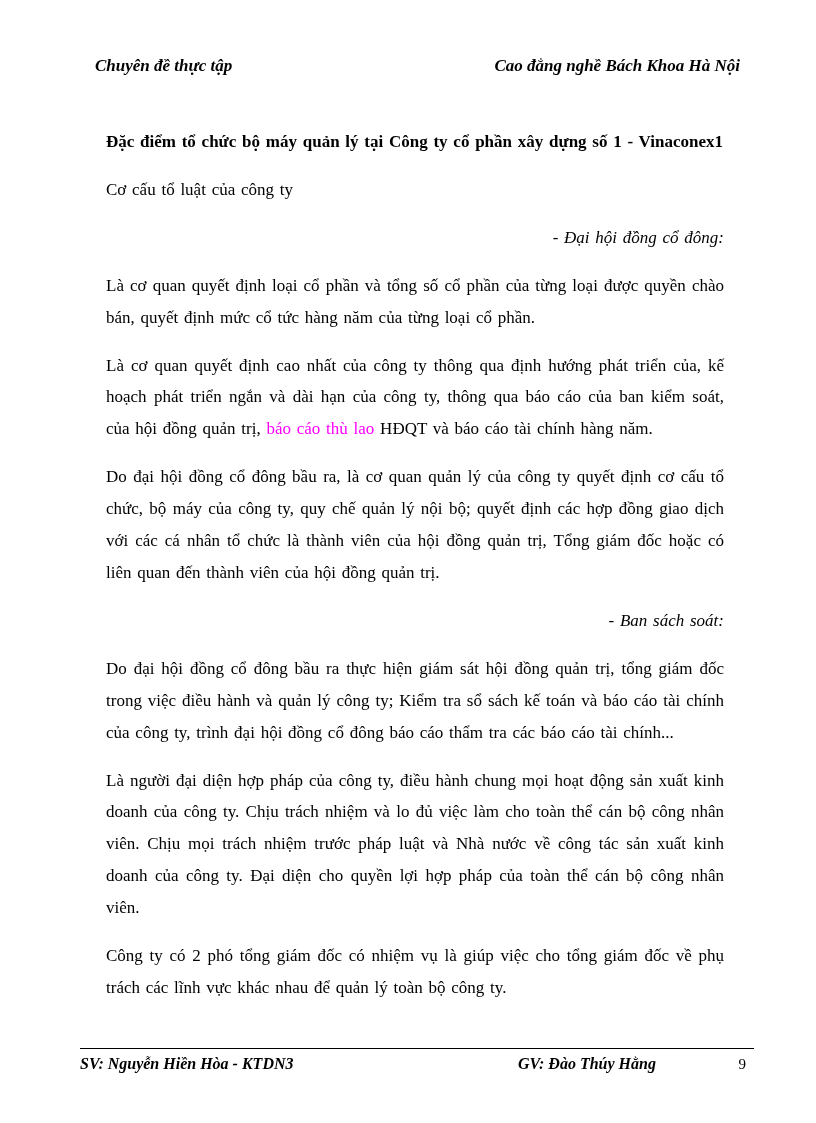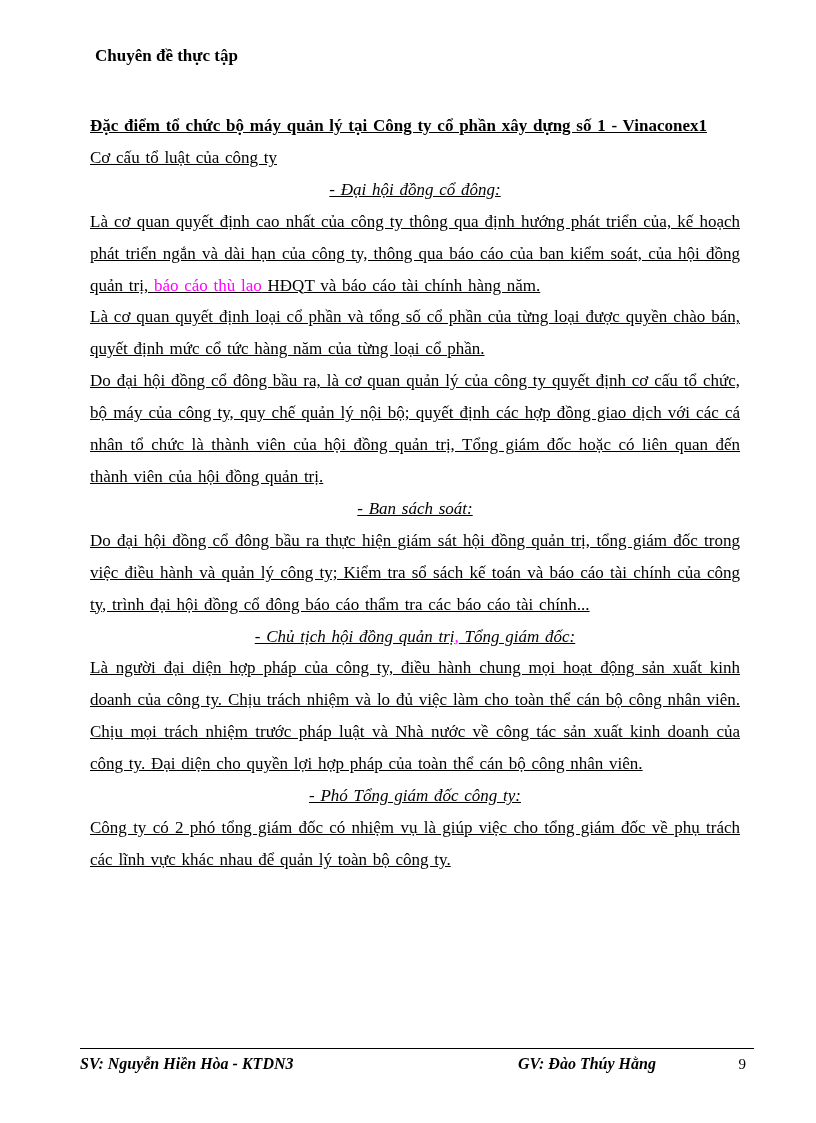--- a/index.html
+++ b/index.html
@@ -7,41 +7,42 @@
     position: relative;
     width: 816px;
     height: 1123px;
     background: #ffffff;
     color: #000000;
     font-family: "Liberation Serif", "DejaVu Serif", serif;
     overflow: hidden;
   }
   .header {
     position: absolute;
-    top: 46px;
+    top: 56px;
     left: 95px;
     right: 76px;
     display: flex;
     justify-content: space-between;
     align-items: flex-start;
+    font-style: italic;
     font-weight: bold;
     font-size: 17px;
   }
   .content {
     position: absolute;
     top: 110px;
     left: 90px;
     right: 76px;
     font-size: 17px;
     line-height: 31.9px;
     word-spacing: 1.5px;
   }
-  .content p { margin: 0; text-align: justify; text-decoration: underline; }
+  .content p { margin: 16px; text-align: justify; }
   .content p.title { font-weight: bold; }
-  .content p.heading { text-align: center; font-style: italic; }
+  .content p.heading { text-align: right; font-style: italic; }
   .footer {
     position: absolute;
     top: 1048px;
     left: 80px;
     right: 62px;
     border-top: 1.5px solid #000000;
     padding-top: 6px;
     display: flex;
     align-items: baseline;
     font-style: italic;
@@ -57,34 +58,33 @@
     padding-right: 8px;
   }
 </style>
 </head>
 <body>
 
 <div class="page">
 
   <div class="header">
     <span>Chuyên đề thực tập</span>
+    <span>Cao đẳng nghề Bách Khoa Hà Nội</span>
   </div>
 
   <div class="content">
       <p class="title"><span>Đặc điểm tổ chức bộ máy quản lý tại Công ty cổ phần xây dựng số 1 - Vinaconex1</span></p>
       <p class="para"><span>Cơ cấu tổ luật của công ty</span></p>
       <p class="heading"><span>- Đại hội đồng cổ đông:</span></p>
+      <p class="para"><span>Là cơ quan quyết định loại cổ phần và tổng số cổ phần của từng loại được quyền chào bán, quyết định mức cổ tức hàng năm của từng loại cổ phần.</span></p>
       <p class="para"><span>Là cơ quan quyết định cao nhất của công ty thông qua định hướng phát triển của, kế hoạch phát triển ngắn và dài hạn của công ty, thông qua báo cáo của ban kiểm soát, của hội đồng quản trị, </span><span style="color: rgb(255, 0, 255);">báo cáo thù lao</span><span> HĐQT và báo cáo tài chính hàng năm.</span></p>
-      <p class="para"><span>Là cơ quan quyết định loại cổ phần và tổng số cổ phần của từng loại được quyền chào bán, quyết định mức cổ tức hàng năm của từng loại cổ phần.</span></p>
       <p class="para"><span>Do đại hội đồng cổ đông bầu ra, là cơ quan quản lý của công ty quyết định cơ cấu tổ chức, bộ máy của công ty, quy chế quản lý nội bộ; quyết định các hợp đồng giao dịch với các cá nhân tổ chức là thành viên của hội đồng quản trị, Tổng giám đốc hoặc có liên quan đến thành viên của hội đồng quản trị.</span></p>
       <p class="heading"><span>- Ban sách soát:</span></p>
       <p class="para"><span>Do đại hội đồng cổ đông bầu ra thực hiện giám sát hội đồng quản trị, tổng giám đốc trong việc điều hành và quản lý công ty; Kiểm tra sổ sách kế toán và báo cáo tài chính của công ty, trình đại hội đồng cổ đông báo cáo thẩm tra các báo cáo tài chính...</span></p>
-      <p class="heading"><span>- Chủ tịch hội đồng quản trị</span><span style="color: rgb(255, 0, 255);">,</span><span> Tổng giám đốc:</span></p>
       <p class="para"><span>Là người đại diện hợp pháp của công ty, điều hành chung mọi hoạt động sản xuất kinh doanh của công ty. Chịu trách nhiệm và lo đủ việc làm cho toàn thể cán bộ công nhân viên. Chịu mọi trách nhiệm trước pháp luật và Nhà nước về công tác sản xuất kinh doanh của công ty. Đại diện cho quyền lợi hợp pháp của toàn thể cán bộ công nhân viên.</span></p>
-      <p class="heading"><span>- Phó Tổng giám đốc công ty:</span></p>
       <p class="para"><span>Công ty có 2 phó tổng giám đốc có nhiệm vụ là giúp việc cho tổng giám đốc về phụ trách các lĩnh vực khác nhau để quản lý toàn bộ công ty.</span></p>
     </div>
 
   <div class="footer">
     <span class="f-sv">SV: Nguyễn Hiền Hòa - KTDN3</span>
     <span class="f-gv">GV: Đào Thúy Hằng</span>
     <span class="f-num">9</span>
   </div>
 
 </div>

